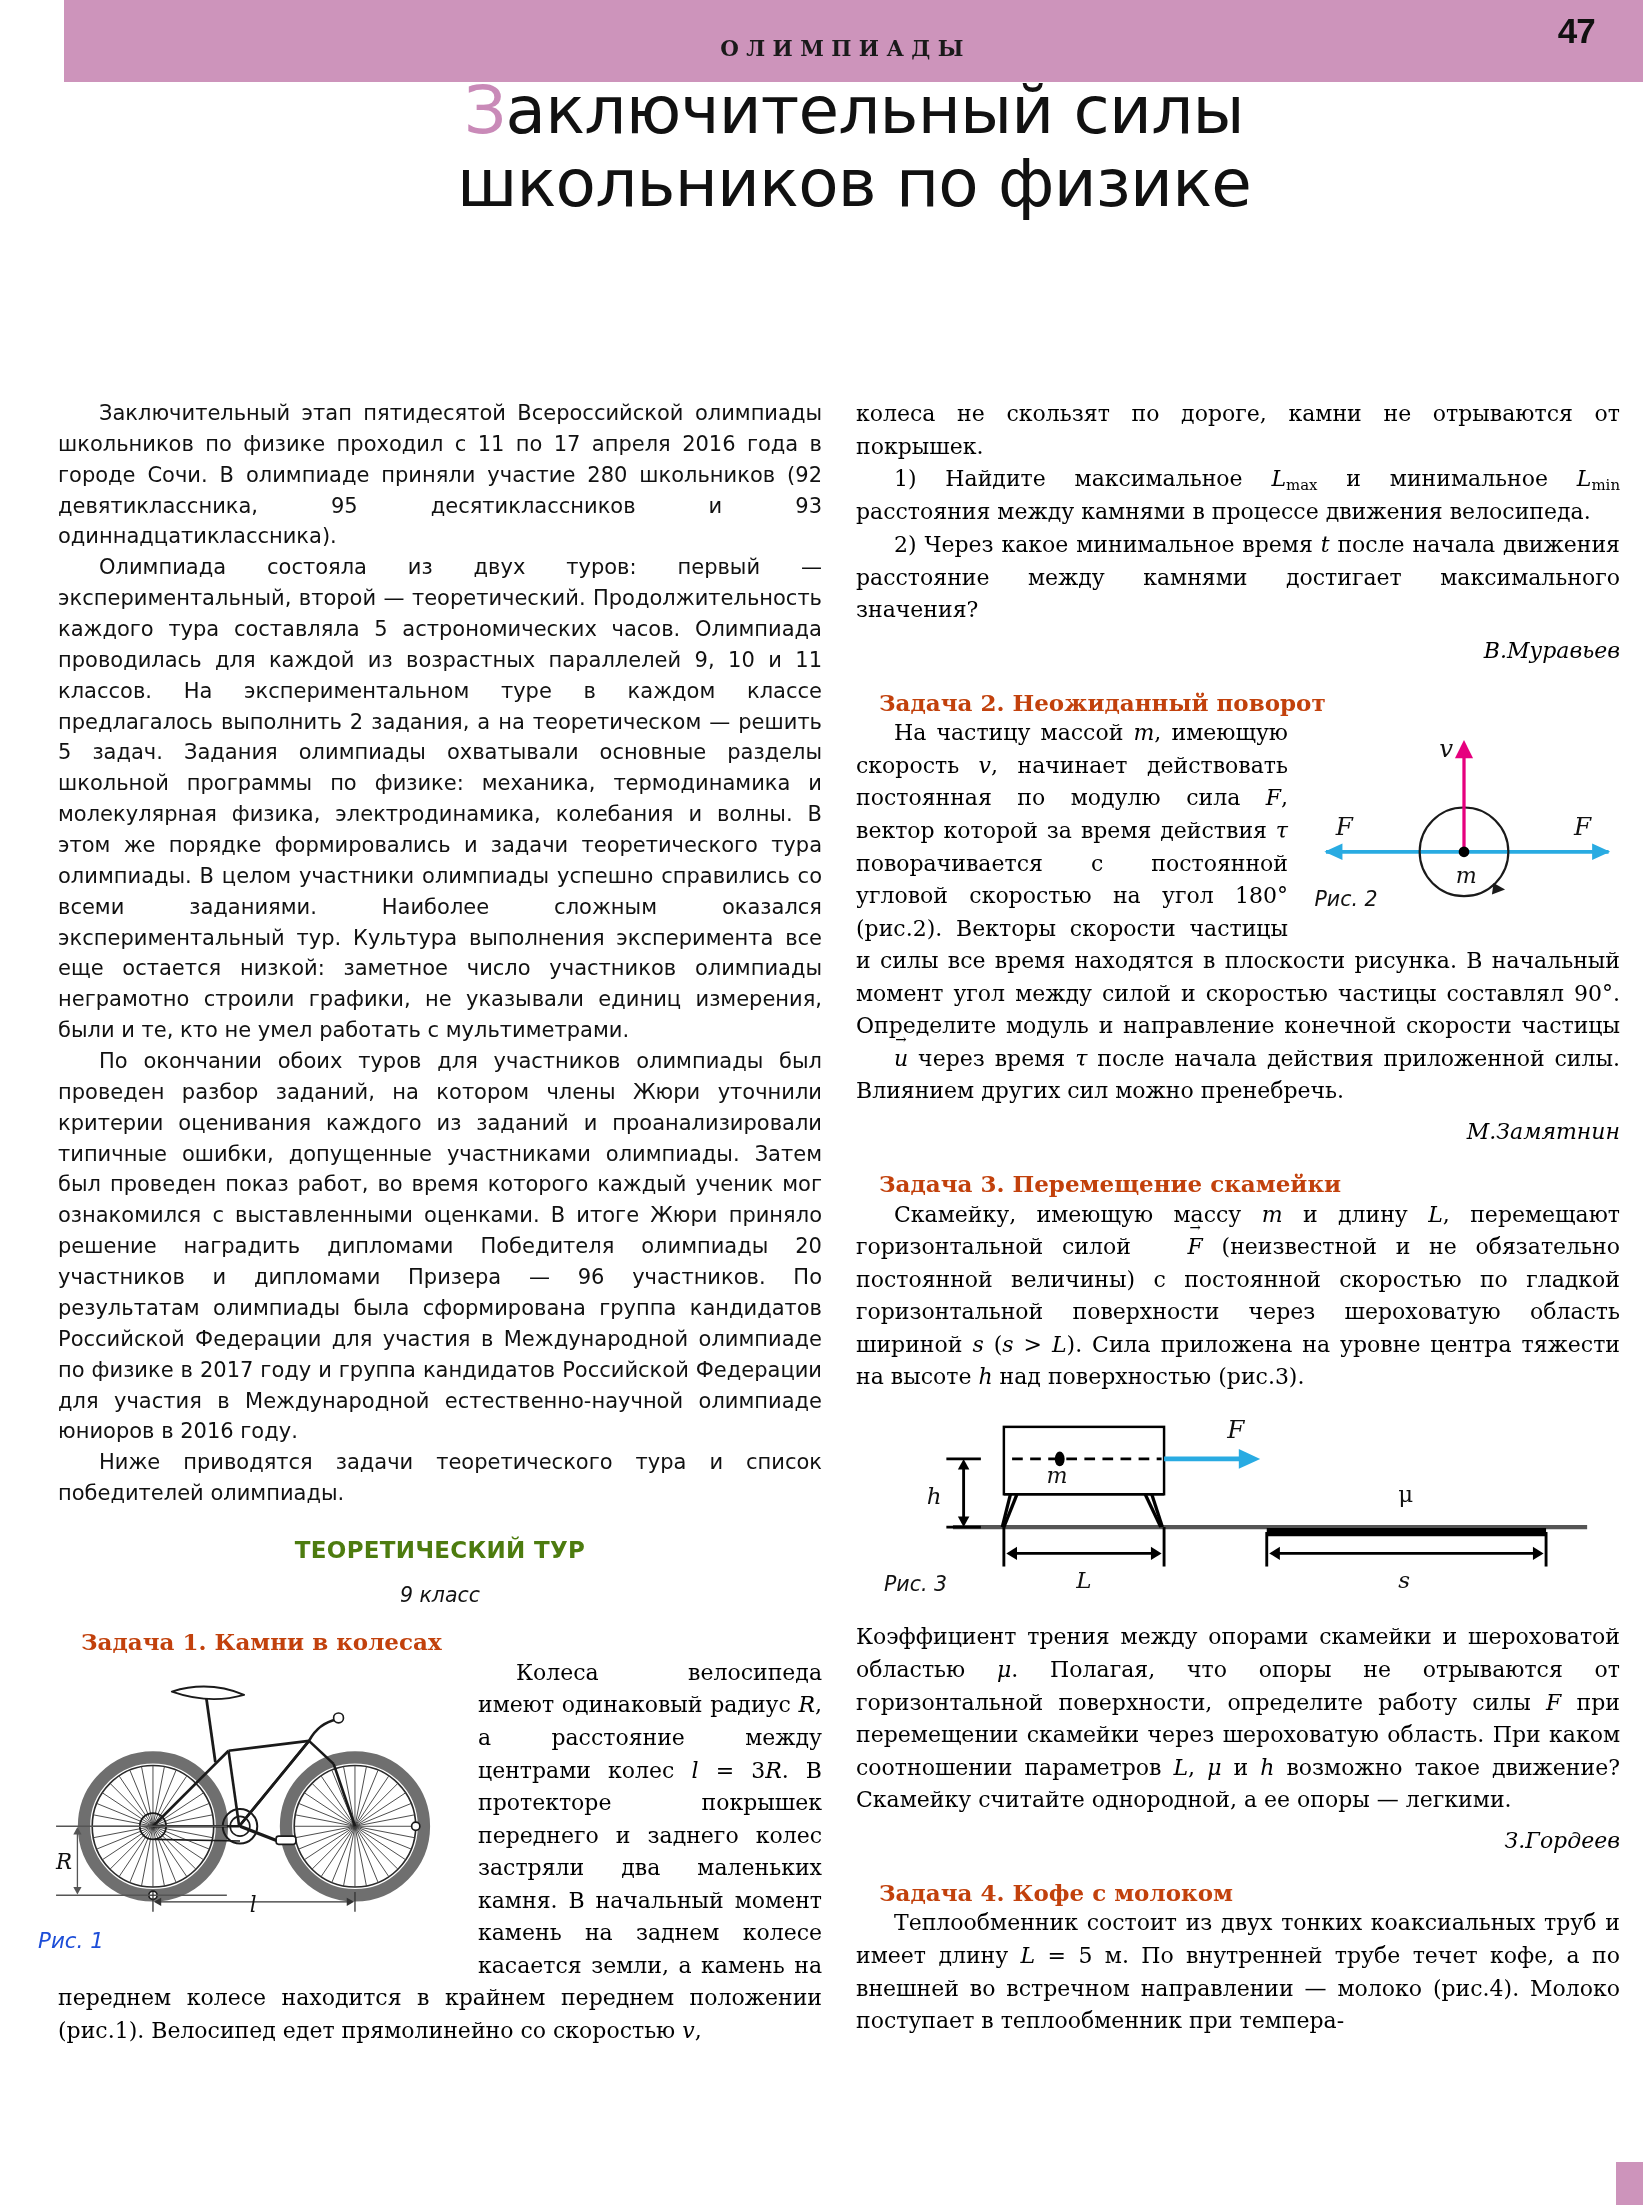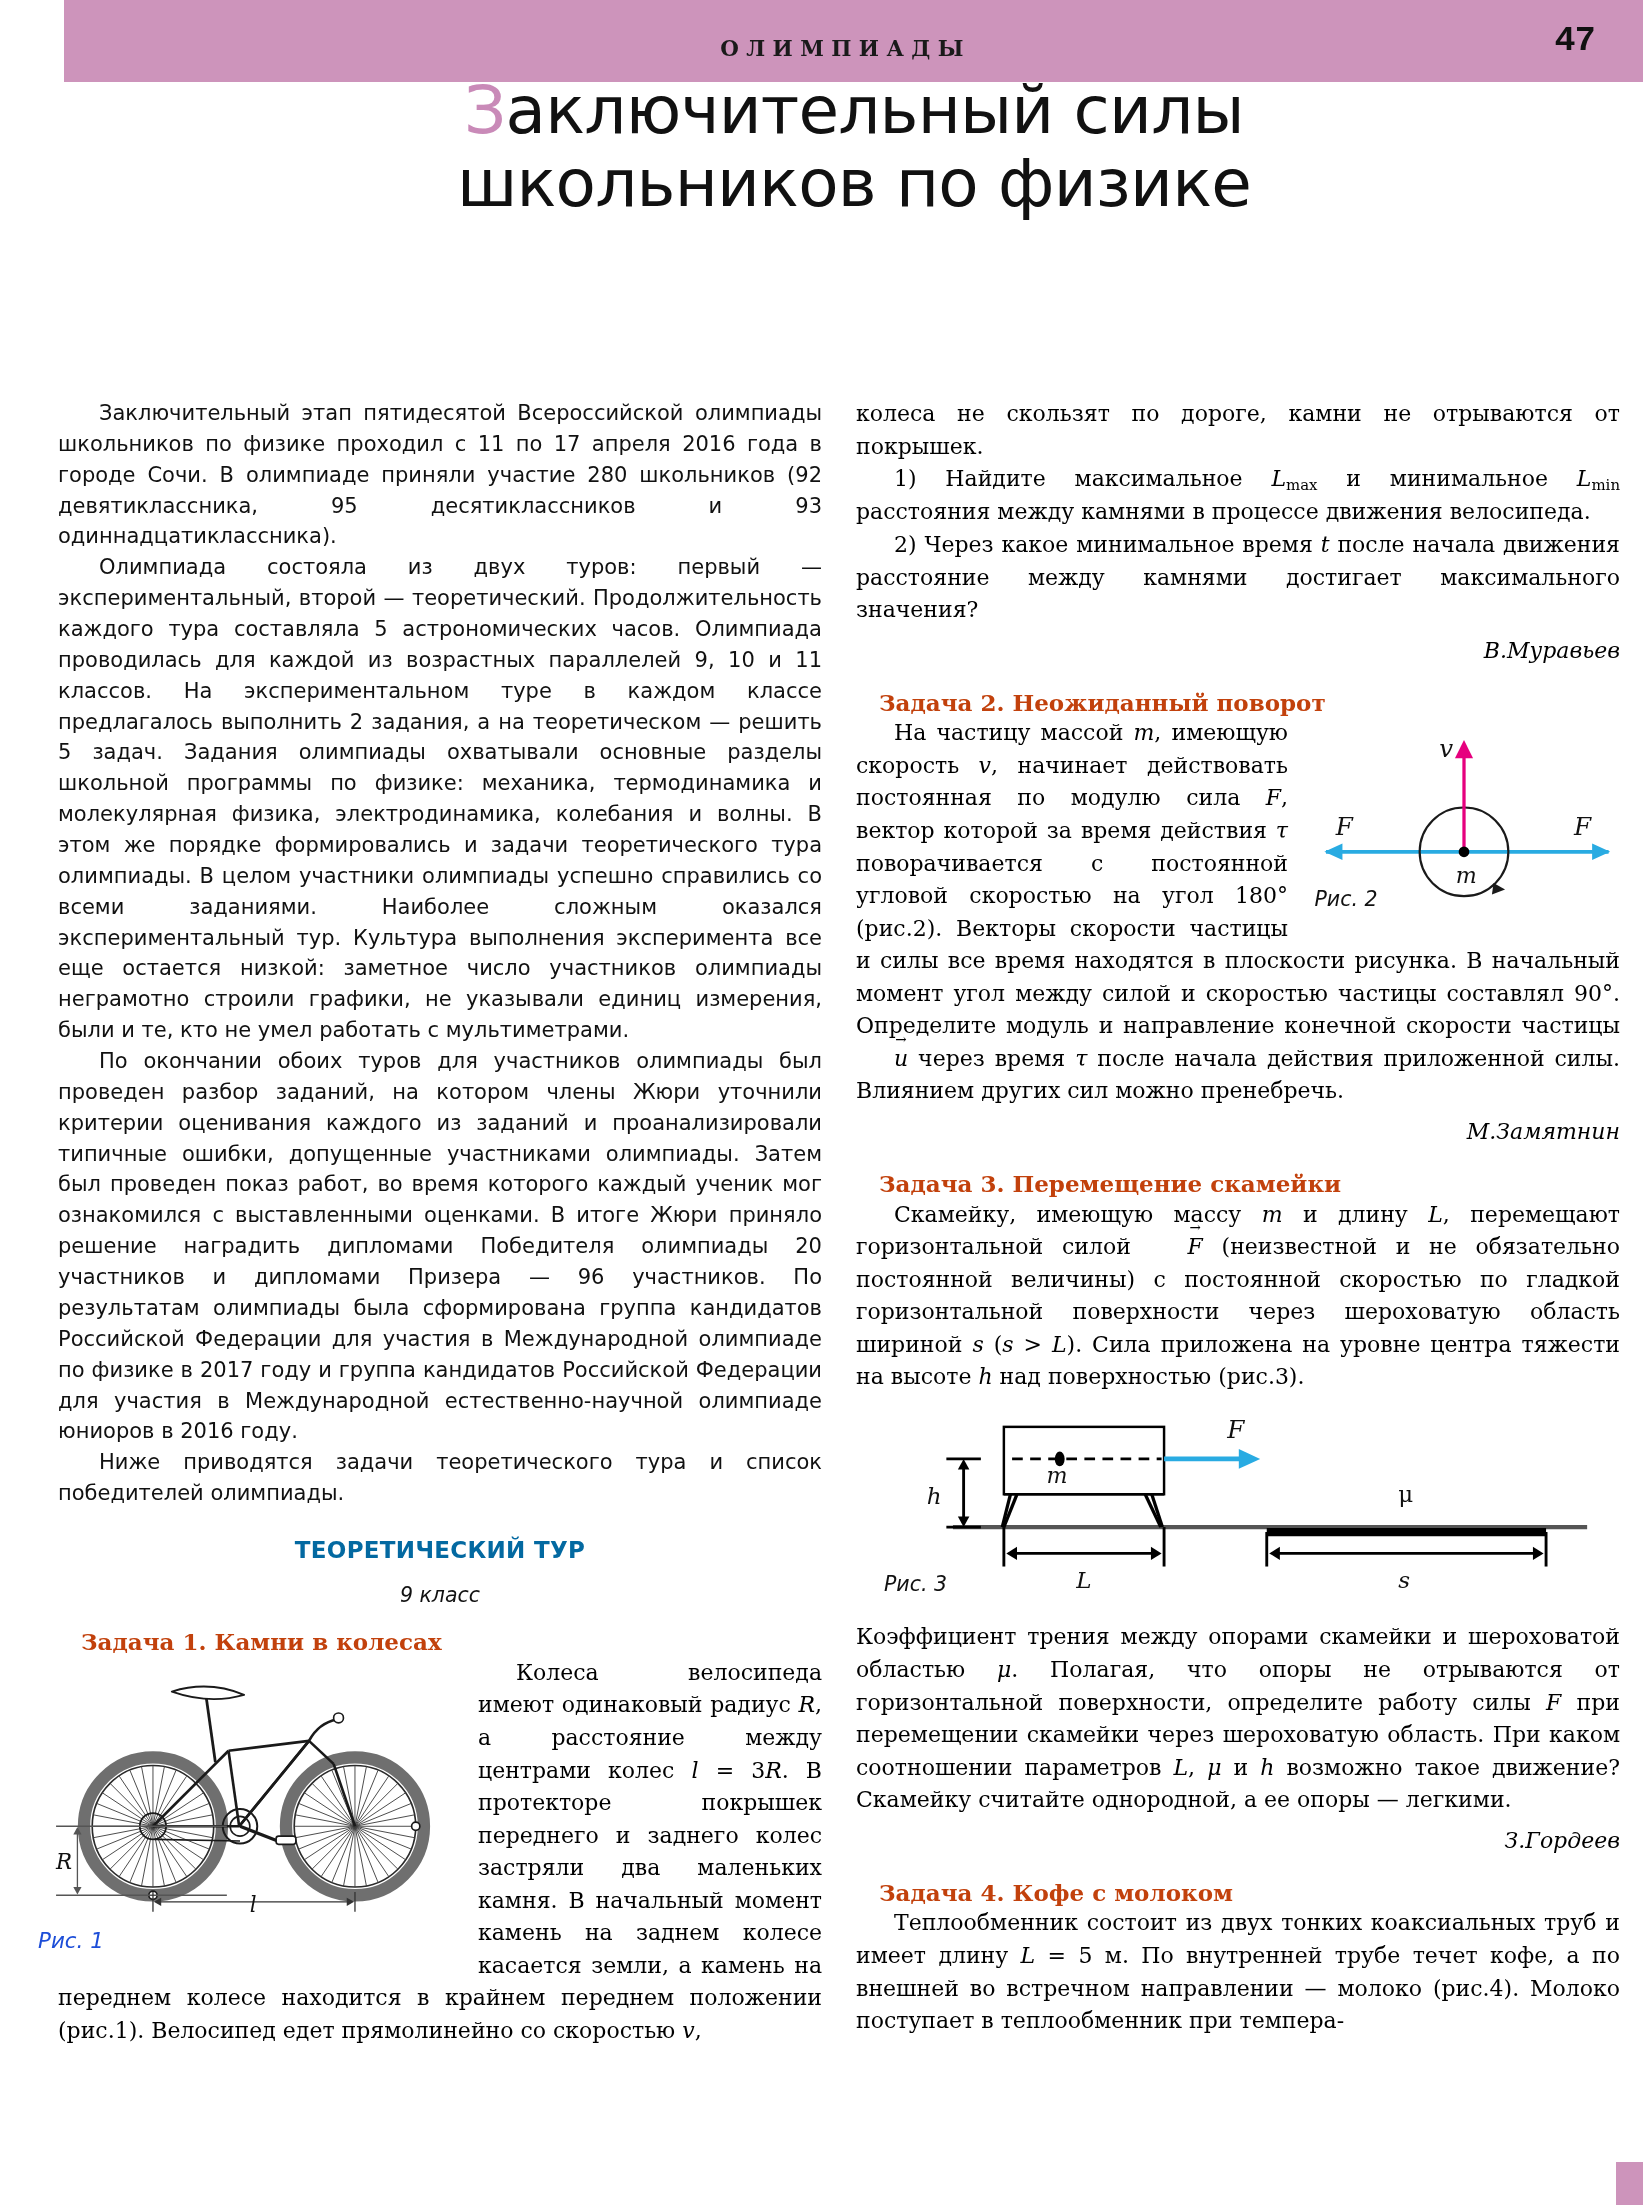--- a/index.html
+++ b/index.html
@@ -38,22 +38,22 @@
     font-size: 21.4px;
     font-weight: 700;
     letter-spacing: 7.4px;
     color: #1a1a1a;
     padding-right: 17px;
     box-sizing: border-box;
   }
   .page-number {
     position: absolute;
     right: 49px;
-    top: 21px;
-    font-family: Liberation Mono, monospace;
+    top: 11px;
+    font-family: Liberation Sans, sans-serif;
     font-size: 35px;
     font-weight: 700;
     color: #111111;
     letter-spacing: -0.8px;
   }
   .left-strip {
     position: absolute;
     left: 0;
     top: 0;
     width: 64px;
@@ -114,21 +114,21 @@
   .body-serif p { margin: 0; text-indent: 38px; }
   .body-serif p.noind { text-indent: 0; }
 
   .section-title {
     font-family: "DejaVu Sans", "Liberation Sans", sans-serif;
     font-size: 23px;
     font-weight: 700;
     text-align: center;
     margin: 28px 0 0 0;
     letter-spacing: 0.3px;
-    color: #0369a1;
+    color: #4d7c0f;
   }
   .grade-line {
     font-family: "DejaVu Sans", "Liberation Sans", sans-serif;
     font-size: 20.5px;
     font-style: italic;
     text-align: center;
     margin: 20px 0 0 0;
     color: #111111;
   }
   .task-title {

